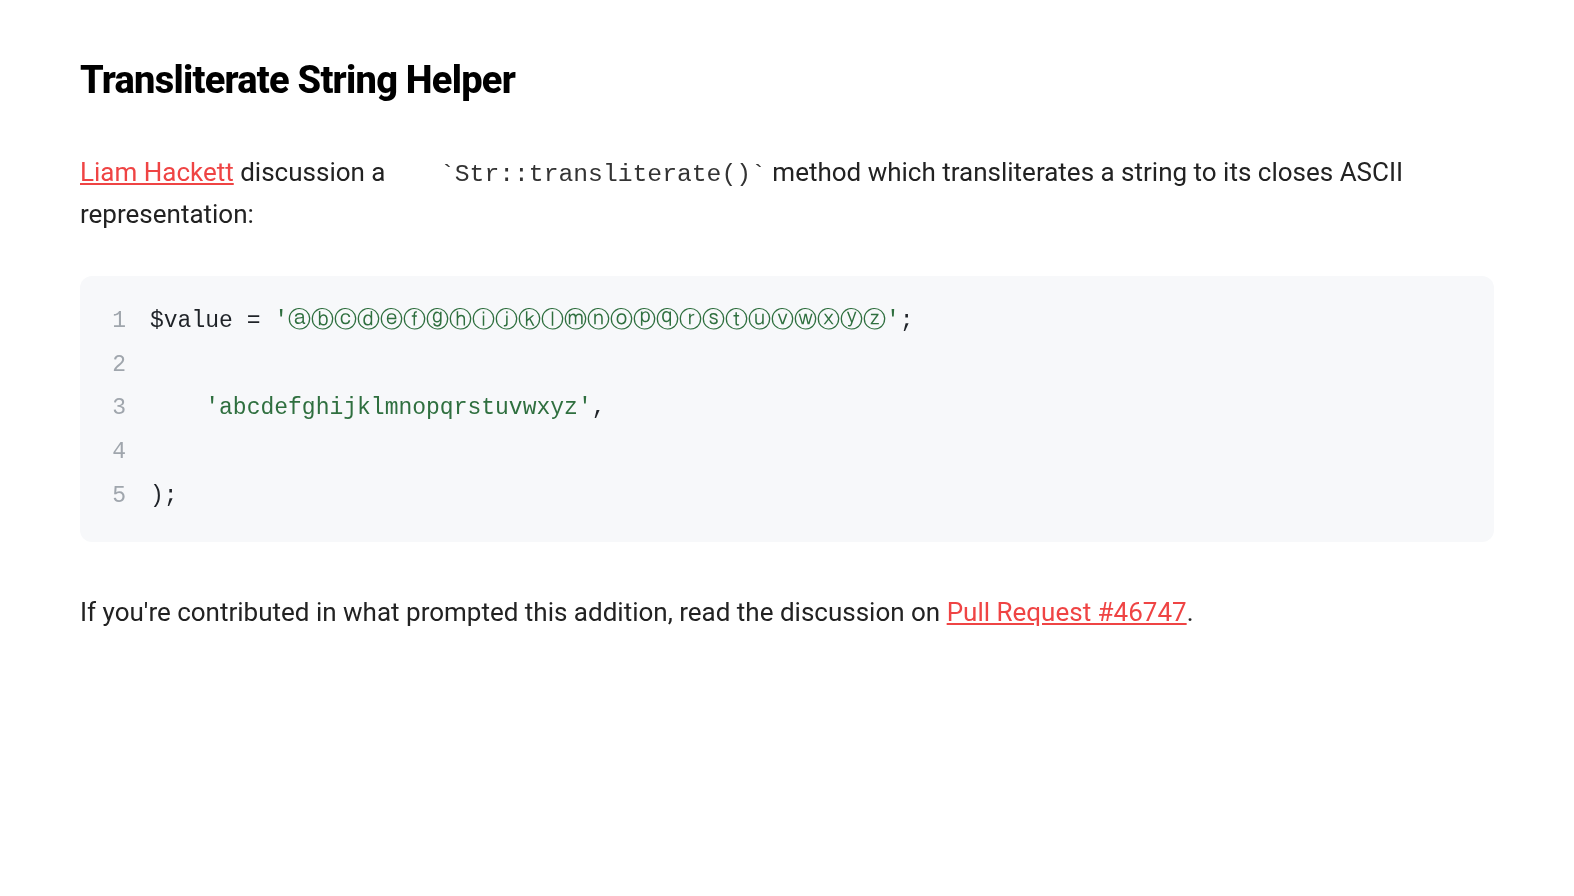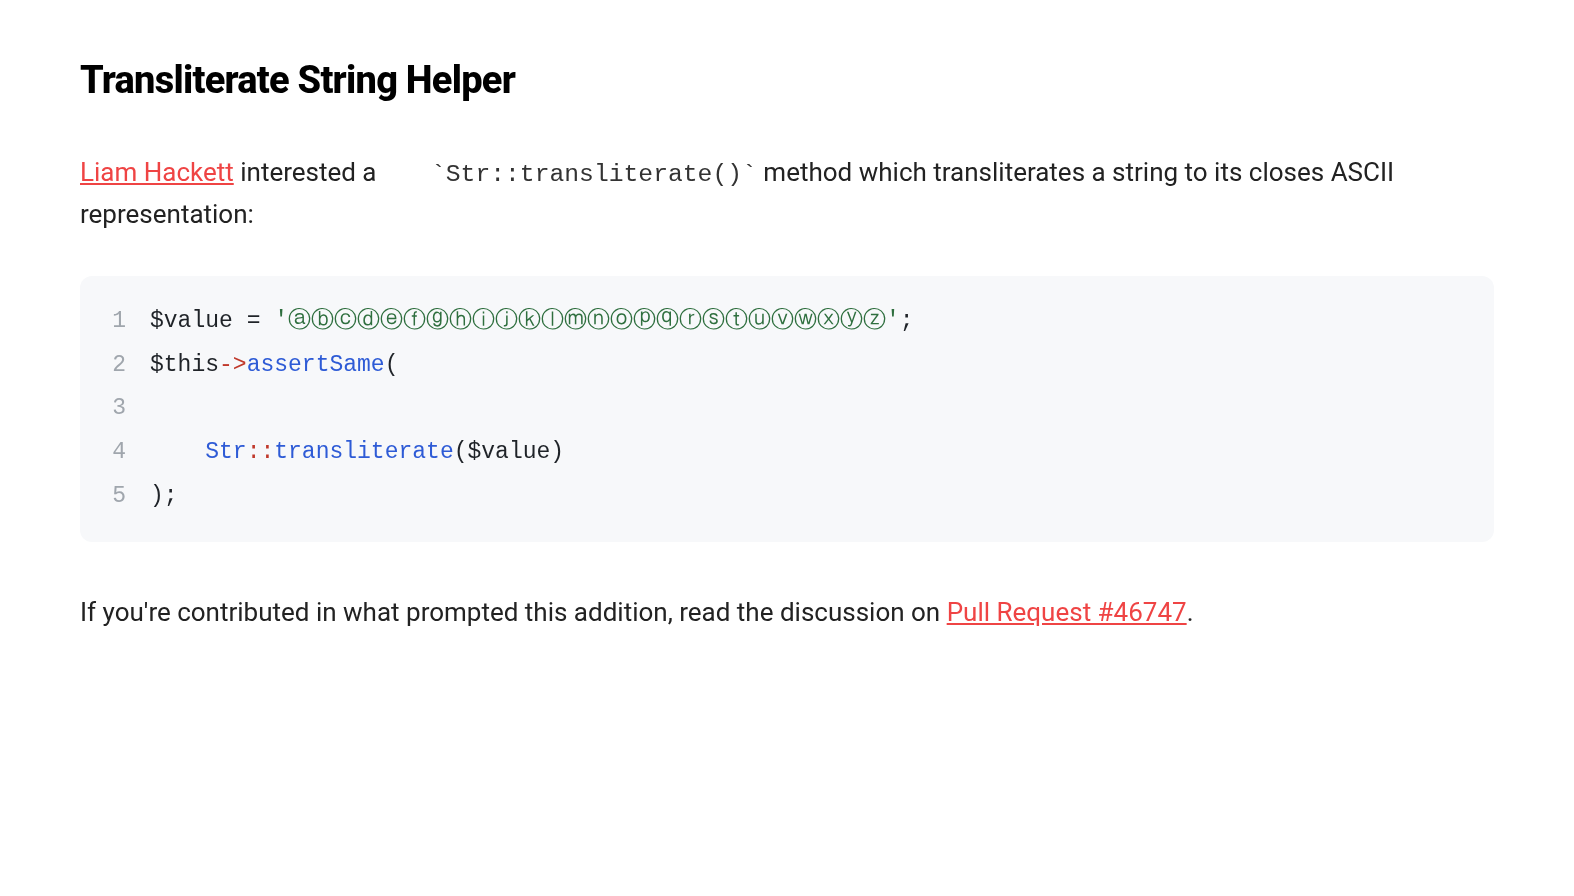--- a/index.html
+++ b/index.html
@@ -71,26 +71,26 @@
   .tok-class { color: #2e5bd6; }
   .tok-dcolon { color: #c0392b; }
   .tok-punc { color: #1f2328; }
 </style>
 </head>
 <body>
 
 <h1>Transliterate String Helper</h1>
 
 <p>
-  <a href="#">Liam Hackett</a><span> interested a </span><code class="inline">`Str::transliterate()`</code><span> method which transliterates a string to its closes ASCII representation:</span>
+  <a href="#">Liam Hackett</a><span> discussion a </span><code class="inline">`Str::transliterate()`</code><span> method which transliterates a string to its closes ASCII representation:</span>
 </p>
 
 <div class="code-block" id="code-block">
     <div class="code-line"><span class="line-num">1</span><span class="code-content"><span class="tok-var">$value</span><span class="tok-op"> = </span><span class="tok-str">'ⓐⓑⓒⓓⓔⓕⓖⓗⓘⓙⓚⓛⓜⓝⓞⓟⓠⓡⓢⓣⓤⓥⓦⓧⓨⓩ'</span><span class="tok-punc">;</span></span></div>
-    <div class="code-line"><span class="line-num">2</span><span class="code-content"><span class="tok-var">$this</span><span class="tok-arrow">-&gt;</span><span class="tok-fn">assertSame</span><span class="tok-punc">(</span></span></div>
-    <div class="code-line"><span class="line-num">3</span></div>
-    <div class="code-line"><span class="line-num">4</span><span class="code-content"><span class="tok-punc">    </span><span class="tok-class">Str</span><span class="tok-dcolon">::</span><span class="tok-fn">transliterate</span><span class="tok-punc">(</span><span class="tok-var">$value</span><span class="tok-punc">)</span></span></div>
+    <div class="code-line"><span class="line-num">2</span></div>
+    <div class="code-line"><span class="line-num">3</span><span class="code-content"><span class="tok-punc">    </span><span class="tok-str">'abcdefghijklmnopqrstuvwxyz'</span><span class="tok-punc">,</span></span></div>
+    <div class="code-line"><span class="line-num">4</span></div>
     <div class="code-line"><span class="line-num">5</span><span class="code-content"><span class="tok-punc">);</span></span></div>
   </div>
 
 <p>
   <span>If you're contributed in what prompted this addition, read the discussion on </span><a href="#">Pull Request #46747</a><span>.</span>
 </p>
 
 </body></html>

